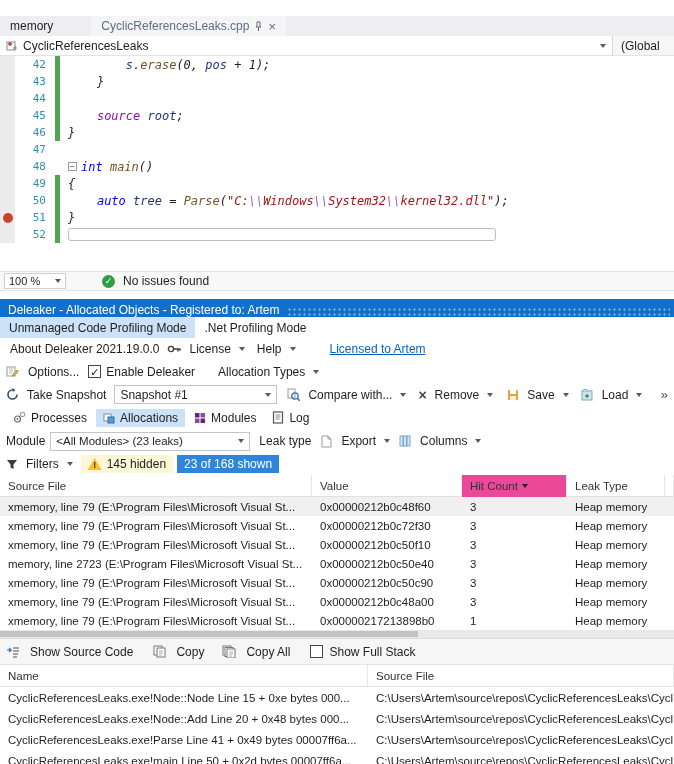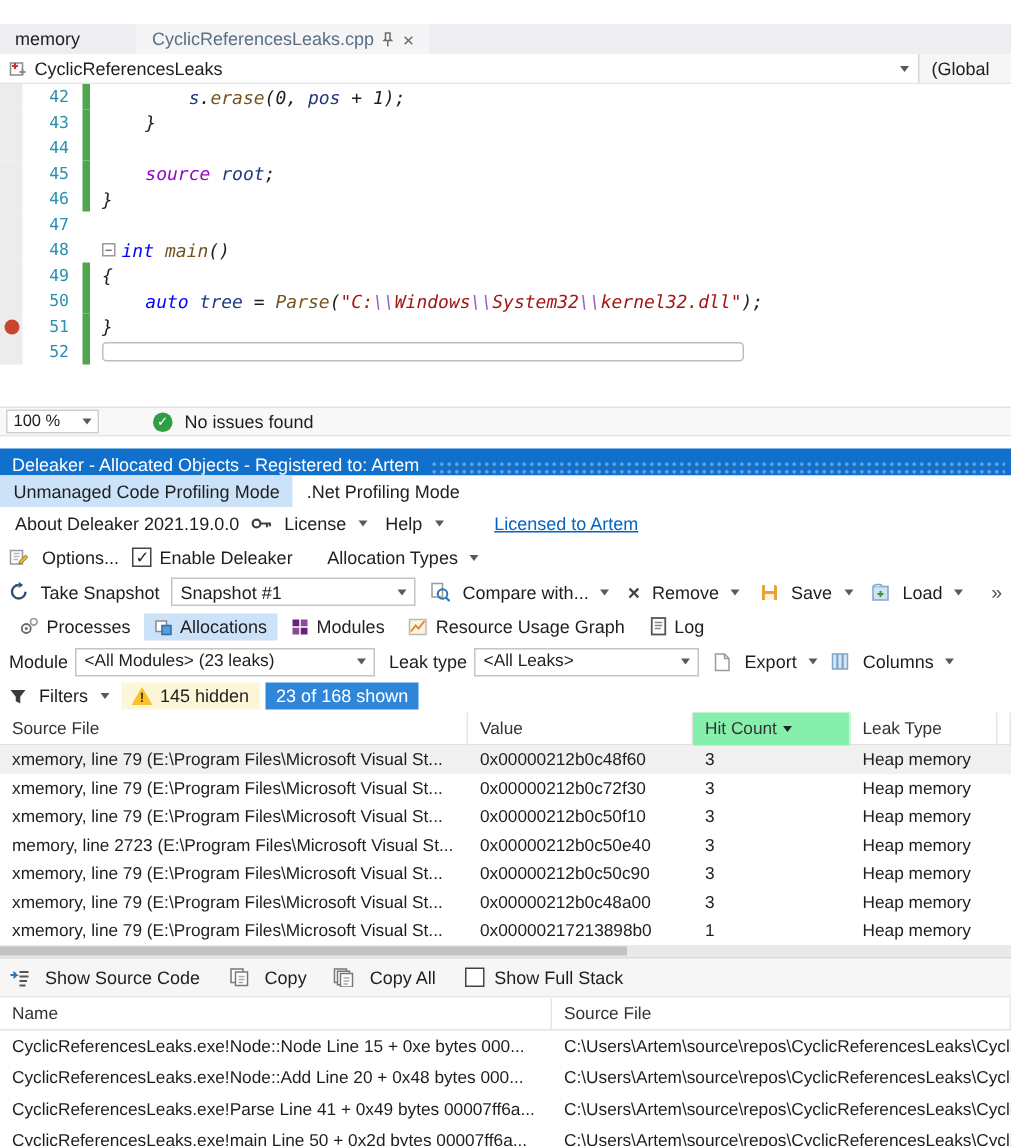--- a/index.html
+++ b/index.html
@@ -73,21 +73,21 @@
   .overflow-chev { margin-left:auto; color:#555; font-size:13px; }
   .hiddenbadge { background:#fdf6d7; display:flex; align-items:center; gap:5px; padding:2px 7px; }
   .shownbadge { background:#2f86d9; color:#fff; padding:2px 7px; }
   .warn { width:14px; height:12px; background:#fbc02d; clip-path:polygon(50% 0,100% 100%,0 100%); position:relative; font-size:9px; font-weight:bold; text-align:center; line-height:15px; color:#4a3200; }
 
   
   .ltable { flex:0 0 auto; font-size:11.5px; }
   .lhead, .lrow { display:grid; grid-template-columns:312px 150px 105px 98px 1fr; align-items:center; }
   .lhead { height:22px; border-bottom:1px solid #e0e0e0; color:#333; }
   .lhead > div { height:22px; display:flex; align-items:center; padding-left:8px; border-right:1px solid #e6e6e6; }
-  .lhead .hit { background:#86efac; }
+  .lhead .hit { background:#ec4899; }
   .lrow { height:19px; color:#1e1e1e; }
   .lrow > div { padding-left:8px; white-space:nowrap; overflow:hidden; }
   .lrow.alt { background:#f0f0f0; }
   .hscroll { height:8px; background:#e9e9e9; position:relative; flex:0 0 auto; }
   .hscroll .thumb { position:absolute; left:0; top:1px; height:6px; width:62%; background:#c2c2c2; }
 
   
   .stack-toolbar { height:27px; background:#f6f6f6; border-top:1px solid #dcdcdc; border-bottom:1px solid #e4e4e4; display:flex; align-items:center; gap:6px; padding:0 6px; font-size:12px; flex:0 0 auto; }
 
   
@@ -361,51 +361,37 @@
             <rect x="1" y="1" width="4.5" height="4.5" fill="#68217a"></rect>
             <rect x="6.5" y="1" width="4.5" height="4.5" fill="#8a4b98"></rect>
             <rect x="1" y="6.5" width="4.5" height="4.5" fill="#8a4b98"></rect>
             <rect x="6.5" y="6.5" width="4.5" height="4.5" fill="#68217a"></rect>
           </svg>
       </span>
       <span>Modules</span>
     </div>
     <div class="vtab">
       <span class="icon">
-        <svg width="13" height="12" viewBox="0 0 13 12">
-            <rect x="1" y="1" width="11" height="10" fill="#fdf3df" stroke="#b9b9b9"></rect>
-            <path d="M2 9l3-4 2 2 4-5" stroke="#e08a2e" stroke-width="1.3" fill="none"></path>
-          </svg>
-      </span>
-      <span>Resource Usage Graph</span>
-    </div>
-    <div class="vtab">
-      <span class="icon">
         <svg width="12" height="13" viewBox="0 0 12 13">
             <rect x="1.5" y="1" width="9" height="11" fill="#fff" stroke="#555" stroke-width="1.2"></rect>
             <path d="M3.5 4h5M3.5 6h5M3.5 8h4" stroke="#888"></path>
           </svg>
       </span>
       <span>Log</span>
     </div>
   </div>
 
   <div class="dkrow module-row">
     <span>Module</span>
     <div class="combo mod-combo">
       <span style="font-size:11.5px">&lt;All Modules&gt; (23 leaks)</span>
       <span class="grow"></span>
         <span class="dd"></span>
     </div>
     <span style="margin-left:4px">Leak type</span>
-    <div class="combo leak-combo">
-      <span style="font-size:11.5px">&lt;All Leaks&gt;</span>
-      <span class="grow"></span>
-        <span class="dd"></span>
-    </div>
     <span class="icon" style="margin-left:4px">
       <svg width="12" height="13" viewBox="0 0 12 13">
           <path d="M2 1h6l3 3v8H2z" fill="#fff" stroke="#9a9a9a"></path>
           <path d="M8 1v3h3" fill="none" stroke="#9a9a9a"></path>
         </svg>
     </span>
     <span class="mi">
         <span>Export</span>
         <span class="dd"></span>
       </span>

